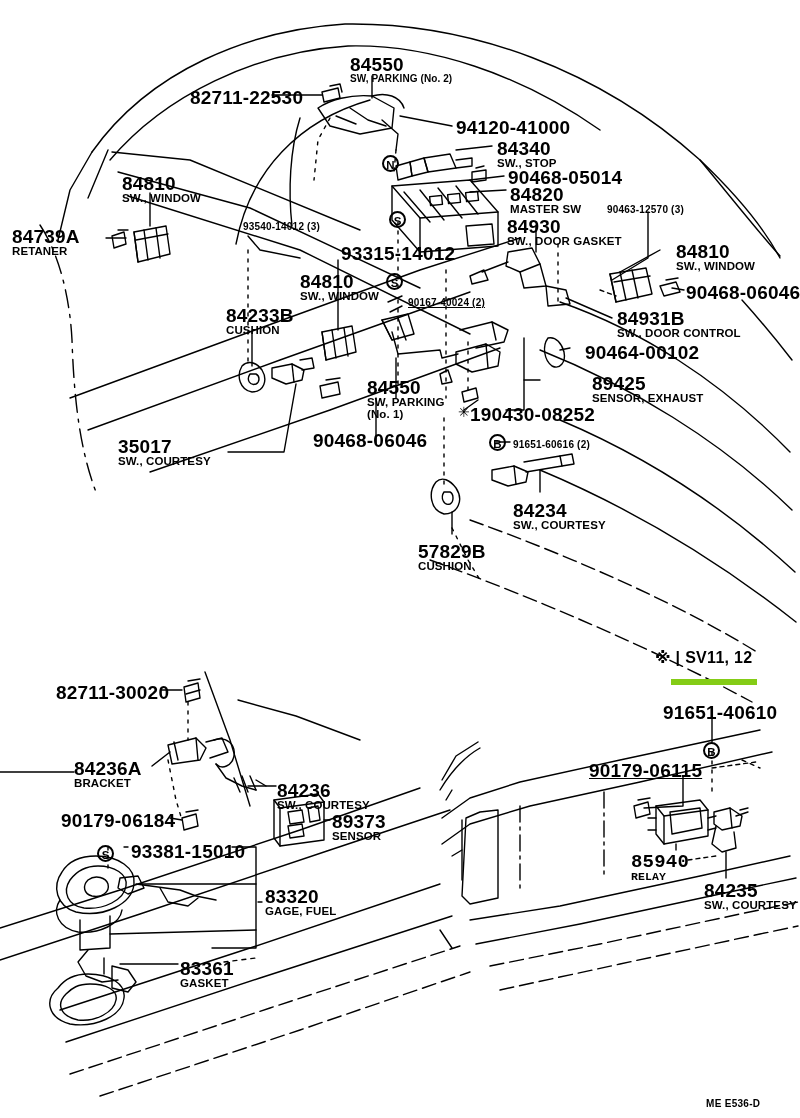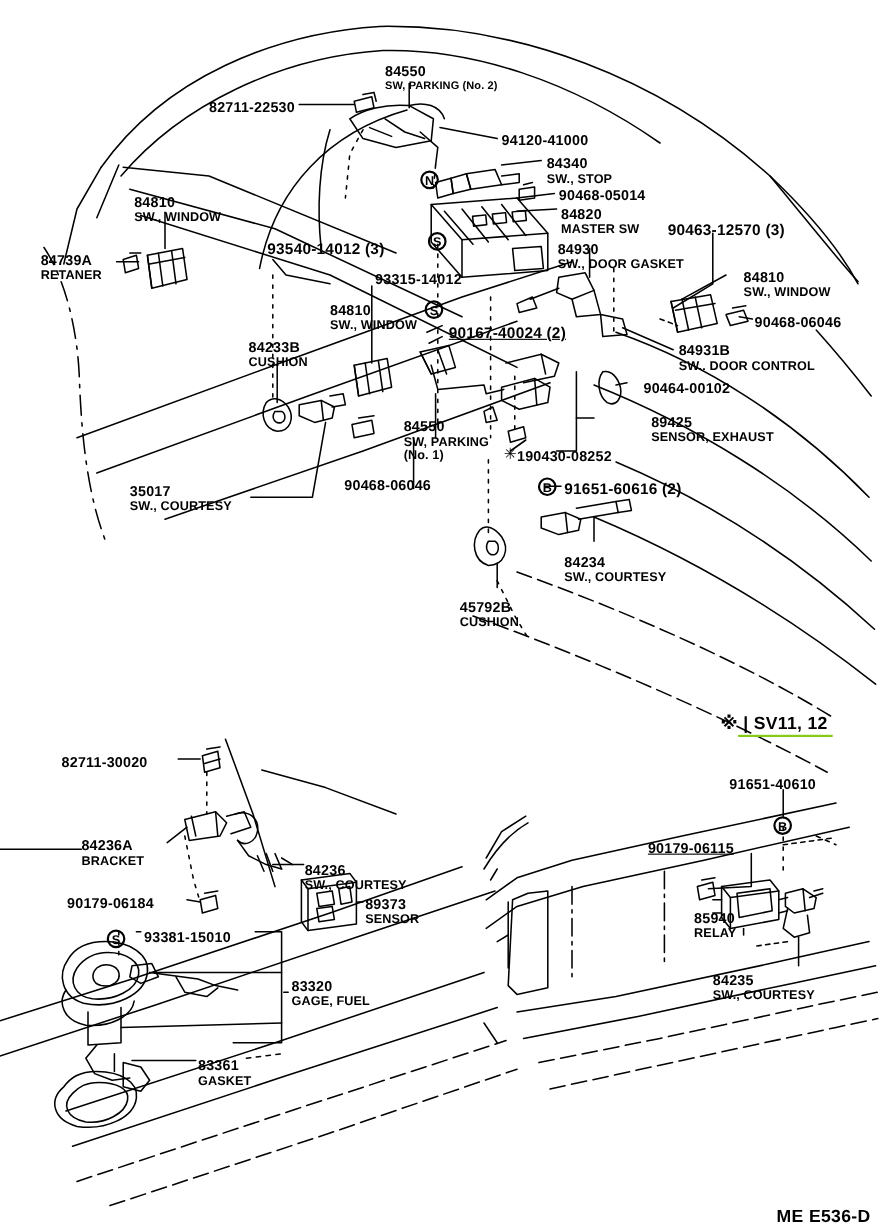--- a/index.html
+++ b/index.html
@@ -1,27 +1,27 @@
 <!DOCTYPE html>
 <html><head>
 <meta charset="utf-8">
 <style>
   html,body{margin:0;padding:0;background:#fff;}
   body{width:800px;height:1118px;position:relative;overflow:hidden;
        font-family:"Liberation Sans","DejaVu Sans",sans-serif;color:#000;}
   #sheet{position:absolute;inset:0;width:800px;height:1118px;}
   svg.art{position:absolute;left:0;top:0;width:800px;height:1118px;}
   .lbl{position:absolute;white-space:nowrap;}
-  .pn{font-size:13px;font-weight:bold;letter-spacing:.2px;line-height:17px;}
-  .pn.sm{font-size:14px;}
+  .pn{font-size:19px;font-weight:bold;letter-spacing:.2px;line-height:17px;}
+  .pn.sm{font-size:10px;}
   .dsc{font-size:11.5px;font-weight:bold;letter-spacing:.1px;line-height:12px;}
   .dsc.tiny{font-size:10px;}
-  .code{position:absolute;font-size:16px;font-weight:bold;letter-spacing:.3px;}
+  .code{position:absolute;font-size:10px;font-weight:bold;letter-spacing:.3px;}
   .hdr{position:absolute;font-size:16px;font-weight:bold;letter-spacing:.3px;}
-  .hdr u{text-decoration:none;border-bottom:2px solid #84cc16;padding-bottom:1px;}
+  .hdr u{text-decoration:none;border-bottom:6px solid #84cc16;padding-bottom:13px;}
   .circ{position:absolute;width:17px;height:17px;border:2px solid #000;border-radius:50%;
         font-size:11.5px;font-weight:bold;line-height:16px;text-align:center;box-sizing:border-box;}
 </style>
 </head>
 <body>
 
 <div id="sheet">
 
   <svg class="art" viewBox="0 0 800 1118">
     <g fill="none" stroke="#000" stroke-width="1.4" stroke-linecap="round" stroke-linejoin="round">
@@ -354,21 +354,21 @@
         <div class="pn">90464-00102</div>
       </div>
       <div class="lbl" style="left: 592px; top: 375px;">
         <div class="pn">89425</div>
         <div class="dsc">SENSOR, EXHAUST</div>
       </div>
       <div class="lbl" style="left: 122px; top: 175px;">
         <div class="pn">84810</div>
         <div class="dsc">SW., WINDOW</div>
       </div>
-      <div class="lbl" style="left: 37px; top: 228px;">
+      <div class="lbl" style="left: 12px; top: 228px;">
         <div class="pn">84739A</div>
         <div class="dsc">RETANER</div>
       </div>
       <div class="lbl" style="left: 243px; top: 218px;">
         <div class="pn sm">93540-14012 (3)</div>
       </div>
       <div class="lbl" style="left: 341px; top: 245px;">
         <div class="pn">93315-14012</div>
       </div>
       <div class="lbl" style="left: 300px; top: 273px;">
@@ -398,21 +398,21 @@
         <div class="dsc">SW., COURTESY</div>
       </div>
       <div class="lbl" style="left: 313px; top: 432px;">
         <div class="pn">90468-06046</div>
       </div>
       <div class="lbl" style="left: 513px; top: 502px;">
         <div class="pn">84234</div>
         <div class="dsc">SW., COURTESY</div>
       </div>
       <div class="lbl" style="left: 418px; top: 543px;">
-        <div class="pn">45792B</div>
+        <div class="pn">57829B</div>
         <div class="dsc">CUSHION</div>
       </div>
       <div class="lbl" style="left: 56px; top: 684px;">
         <div class="pn">82711-30020</div>
       </div>
       <div class="lbl" style="left: 74px; top: 760px;">
         <div class="pn">84236A</div>
         <div class="dsc">BRACKET</div>
       </div>
       <div class="lbl" style="left: 277px; top: 782px;">
@@ -436,23 +436,23 @@
       <div class="lbl" style="left: 180px; top: 960px;">
         <div class="pn">83361</div>
         <div class="dsc">GASKET</div>
       </div>
       <div class="lbl" style="left: 663px; top: 704px;">
         <div class="pn">91651-40610</div>
       </div>
       <div class="lbl" style="left: 589px; top: 762px; text-decoration: underline;">
         <div class="pn">90179-06115</div>
       </div>
-      <div class="lbl" style="left: 631px; top: 826px;">
+      <div class="lbl" style="left: 631px; top: 854px; font-family: Liberation Mono, monospace;">
         <div class="pn">85940</div>
         <div class="dsc">RELAY</div>
       </div>
-      <div class="lbl" style="left: 648px; top: 882px;">
+      <div class="lbl" style="left: 704px; top: 882px;">
         <div class="pn">84235</div>
         <div class="dsc">SW., COURTESY</div>
       </div>
     </div>
 
 </div>
 
 </body></html>

